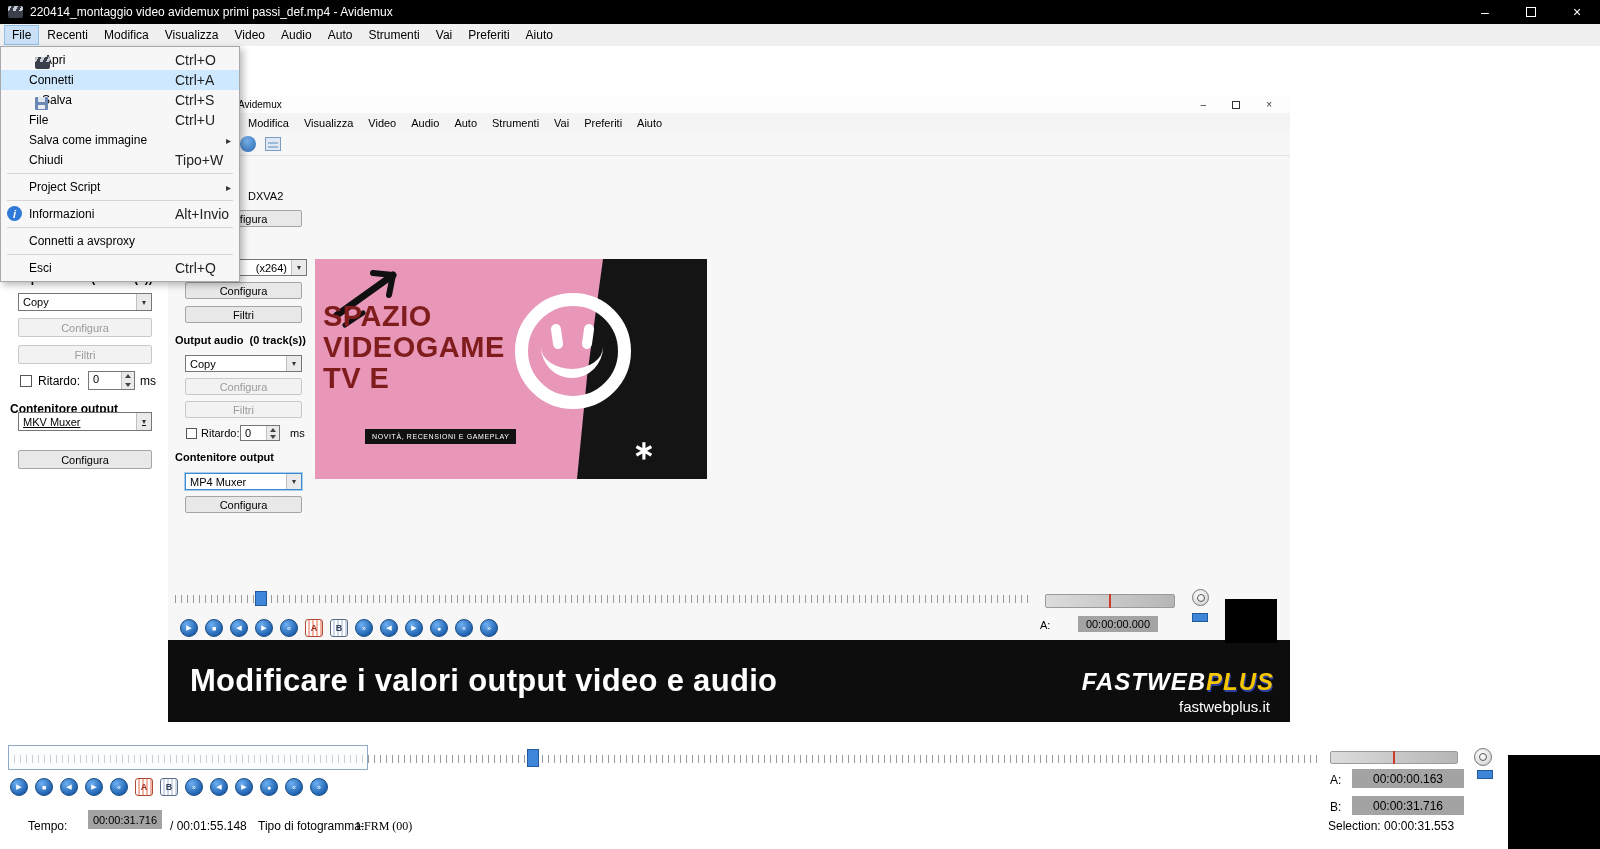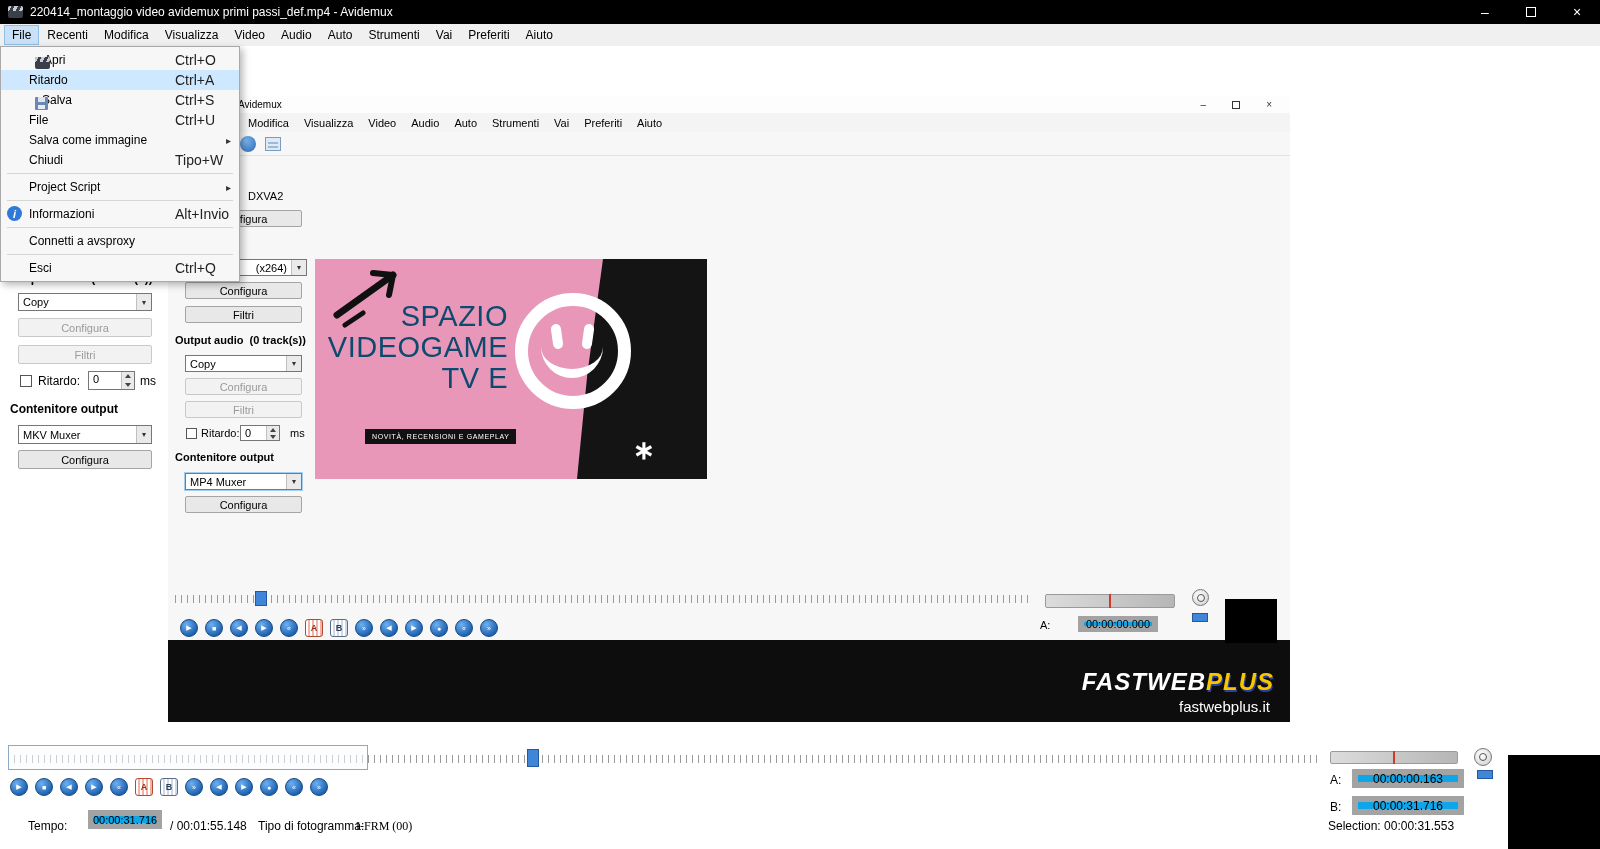--- a/index.html
+++ b/index.html
@@ -45,21 +45,21 @@
   .selectbox.focused{border-color:#3c87d0;box-shadow:0 0 0 1px #a5cdee;}
   .sel-txt{flex:1;padding:0 4px;white-space:nowrap;overflow:hidden;}
   .sel-arrow{width:15px;align-self:stretch;background:#eaeaea;border-left:1px solid #c0c0c0;display:flex;align-items:center;justify-content:center;font-size:8px;color:#333;}
   .checkbox{position:absolute;width:12px;height:12px;background:#fff;border:1px solid #555;}
   .spin{position:absolute;background:#fff;border:1px solid #767676;display:flex;}
   .spin-val{flex:1;font-size:11px;padding:1px 4px;}
   .spin-btns{width:13px;display:flex;flex-direction:column;border-left:1px solid #c0c0c0;}
   .sb{flex:1;background:#eaeaea;position:relative;}
   .sb.up:after{content:"";position:absolute;left:3px;top:2px;border-left:3px solid transparent;border-right:3px solid transparent;border-bottom:4px solid #444;}
   .sb.dn:after{content:"";position:absolute;left:3px;top:2px;border-left:3px solid transparent;border-right:3px solid transparent;border-top:4px solid #444;}
-  .field{position:absolute;background:#0ea5e9;border:6px solid #a3a3a3;font-size:12px;display:flex;align-items:center;justify-content:center;white-space:nowrap;}
+  .field{position:absolute;background:#a3a3a3;border:3px solid #a3a3a3;font-size:12px;display:flex;align-items:center;justify-content:center;white-space:nowrap;}
 
   
   .trow{position:absolute;display:flex;gap:7px;align-items:center;}
   .tbtn{width:18px;height:18px;border-radius:50%;background:radial-gradient(circle at 35% 30%,#6db0f2,#1b5fae 75%);border:1px solid #14477f;color:#fff;font-size:7px;display:flex;align-items:center;justify-content:center;flex:none;}
   .tbtn.ma{border-radius:3px;background:repeating-linear-gradient(90deg,#fff 0 2px,#f0b3a6 2px 4px);border:1px solid #b04a33;color:#9c2f1b;font-weight:bold;font-size:9px;}
   .tbtn.mb{border-radius:3px;background:repeating-linear-gradient(90deg,#fff 0 2px,#cfd8e8 2px 4px);border:1px solid #5a6b85;color:#2c3e57;font-weight:bold;font-size:9px;}
 
   
   .ruler{position:absolute;}
   .ticks{position:absolute;left:0;right:0;top:50%;height:8px;margin-top:-4px;background:repeating-linear-gradient(90deg,#9a9a9a 0 1px,transparent 1px 6px);}
@@ -84,21 +84,21 @@
   .tb-icon2:before{content:"";position:absolute;inset:2px;background:repeating-linear-gradient(0deg,#9db9d8 0 2px,#dfe8f4 2px 4px);}
 
   
   .thumb{position:absolute;left:147px;top:163px;width:392px;height:220px;background:#e897b9;overflow:hidden;}
   .thumb-black{position:absolute;left:262px;top:0;bottom:0;right:0;background:#141414;clip-path:polygon(20% 0,100% 0,100% 100%,0 100%,8% 52%);}
   .smiley{position:absolute;left:200px;top:34px;width:116px;height:116px;border:13px solid #fff;border-radius:50%;}
   .eye{position:absolute;width:10px;height:25px;background:#fff;border-radius:6px;top:18px;}
   .eye.l{left:24px;transform:rotate(-8deg);}
   .eye.r{left:55px;transform:rotate(8deg);}
   .mouth{position:absolute;left:13px;top:40px;width:62px;height:32px;border-bottom:9px solid #fff;border-radius:0 0 34px 34px;}
-  .thumb-title{position:absolute;left:8px;top:42px;width:185px;text-align:right;color:#0c4a6e;font-weight:normal;font-size:29px;line-height:31px;letter-spacing:0.5px;}
+  .thumb-title{position:absolute;left:8px;top:42px;width:185px;text-align:left;color:#7f1d1d;font-weight:bold;font-size:29px;line-height:31px;letter-spacing:0.5px;}
   .thumb-badge{position:absolute;left:50px;top:170px;background:#111;color:#fff;font-size:7px;padding:4px 7px;letter-spacing:.6px;white-space:nowrap;}
   .thumb-arrow{position:absolute;left:8px;top:2px;}
   .thumb-star{position:absolute;left:318px;top:176px;color:#fff;font-size:26px;font-weight:bold;}
 
   
   .caption{position:absolute;left:0;top:544px;width:100%;height:82px;background:#0d0d0d;color:#fff;}
   .caption-text{position:absolute;left:22px;top:23px;font-size:31px;font-weight:bold;letter-spacing:.3px;white-space:nowrap;}
   .brand{position:absolute;right:16px;top:28px;font-size:24px;font-weight:bold;font-style:italic;letter-spacing:1px;white-space:nowrap;}
   .brand .b2{color:#f6c700;text-shadow:1px 2px 0 #2c3f9e;}
   .brand-site{position:absolute;right:20px;top:58px;font-size:15px;}
@@ -153,34 +153,34 @@
   <div class="label" style="left:38px;top:374px;">Ritardo:</div>
   <div class="spin" style="left:88px;top:371px;width:47px;height:19px;">
     <span class="spin-val">0</span>
     <span class="spin-btns">
         <span class="sb up"></span>
         <span class="sb dn"></span>
       </span>
   </div>
   <div class="label" style="left:140px;top:374px;">ms</div>
   <div class="label bold" style="left:10px;top:402px;">Contenitore output</div>
-  <div class="selectbox" style="left:18px;top:425px;width:134px;height:19px;">
+  <div class="selectbox" style="left:18px;top:412px;width:134px;height:19px;text-decoration:underline;">
     <span class="sel-txt">MKV Muxer</span>
     <span class="sel-arrow">▾</span>
   </div>
   <div class="btn" style="left:18px;top:450px;width:134px;height:19px;">Configura</div>
 
   <div class="file-menu">
     <div class="fm-row">
       <span class="fm-icon clap"></span>
       <span class="fm-label">Apri</span>
       <span class="fm-short">Ctrl+O</span>
     </div>
     <div class="fm-row hl">
-      <span class="fm-label">Ritardo</span>
+      <span class="fm-label">Connetti</span>
       <span class="fm-short">Ctrl+A</span>
     </div>
     <div class="fm-row">
       <span class="fm-icon floppy"></span>
       <span class="fm-label">Salva</span>
       <span class="fm-short">Ctrl+S</span>
     </div>
     <div class="fm-row">
       <span class="fm-label">File</span>
       <span class="fm-short">Ctrl+U</span>
@@ -320,20 +320,21 @@
     <div class="vol" style="left:877px;top:498px;width:130px;height:14px;">
       <div class="vline" style="left:63px;"></div>
     </div>
     <div class="dial" style="left:1024px;top:493px;width:17px;height:17px;"></div>
     <div class="bluechip" style="left:1024px;top:517px;width:16px;height:9px;"></div>
     <div class="label" style="left:872px;top:523px;font-size:11px;">A:</div>
     <div class="field" style="left:910px;top:520px;width:80px;height:16px;font-size:11px;">00:00:00.000</div>
     <div class="blackbox" style="left:1057px;top:503px;width:52px;height:44px;z-index:3;"></div>
 
     <div class="caption">
+      <div class="caption-text">Modificare i valori output video e audio</div>
       <div class="brand">
         <span class="b1">FASTWEB</span><span class="b2">PLUS</span>
       </div>
       <div class="brand-site">fastwebplus.it</div>
     </div>
   </div>
 
   <div class="ruler" style="left:8px;top:745px;width:1312px;height:27px;">
     <div class="ticks"></div>
     <div class="sel-box" style="left:0;top:0;width:360px;height:25px;"></div>

